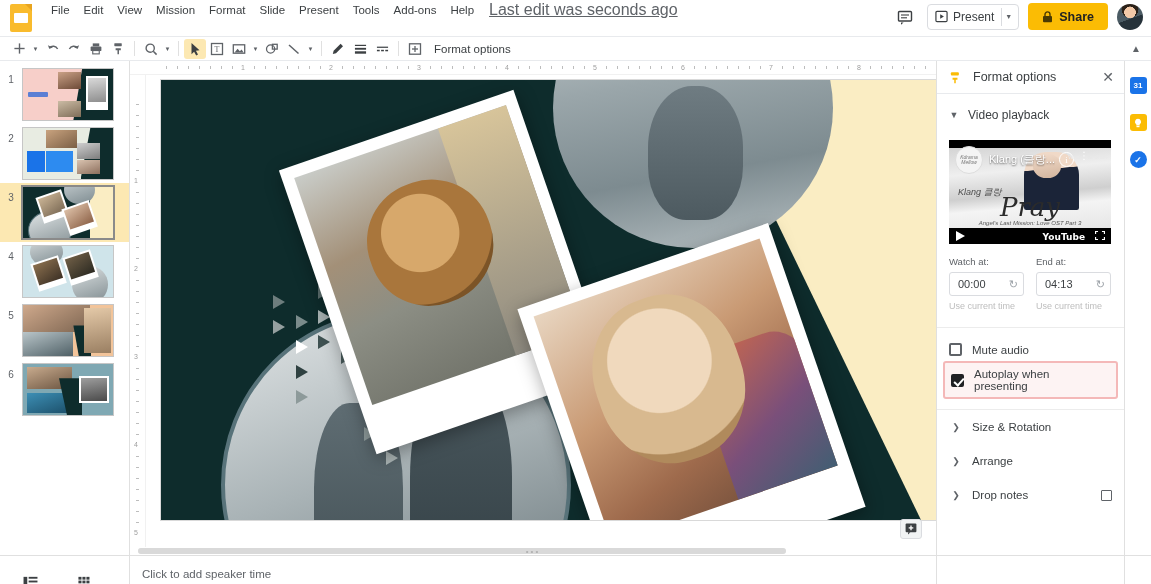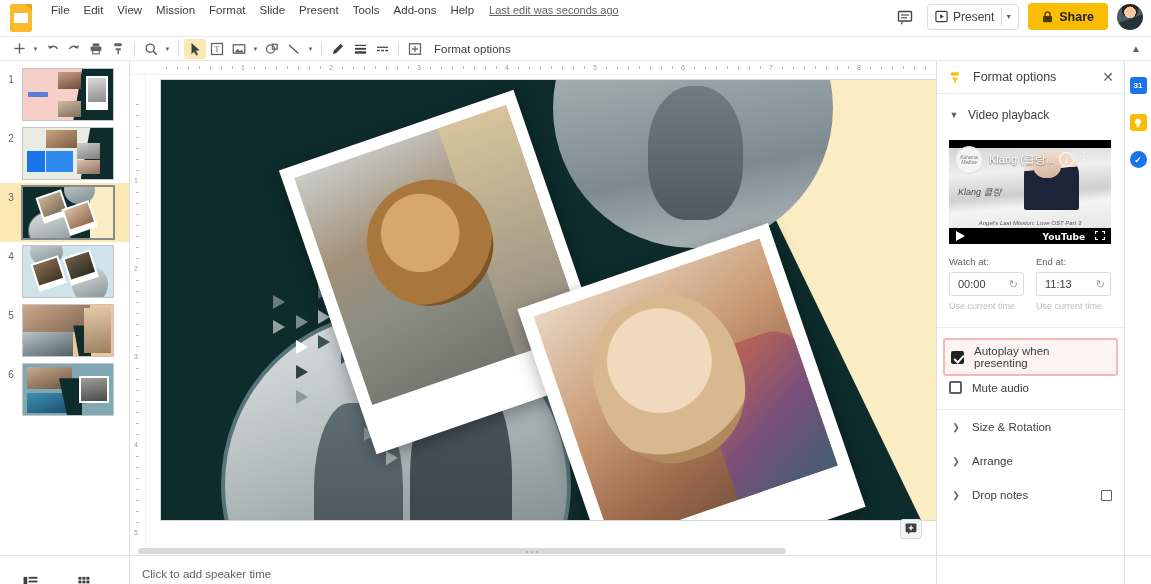--- a/index.html
+++ b/index.html
@@ -27,21 +27,21 @@
   .logo-shape::before {
     content:''; position:absolute; right:0; top:0; width:7px; height:7px;
     background:#e8a41f; clip-path: polygon(0 0, 100% 100%, 100% 0);
   }
   .title-block { margin-left: 8px; margin-top: 2px; }
   .doc-title-row { display: flex; align-items: center; gap: 9px; height: 20px; }
   .doc-title { font-size: 15px; color: #222; letter-spacing: .2px; }
   .ticon { color:#5f6368; font-size: 12px; cursor: pointer; line-height: 1; display:inline-block; }
   .menu-row { display:flex; align-items:center; gap:0; height:18px; margin-top:-1px;}
   .menu-item { font-size: 11.5px; color:#3c4043; padding: 2px 7px; border-radius:3px; cursor:pointer; }
-  .last-edit { font-size: 11px; color:#5f6368; text-decoration: underline; margin-left: 8px; cursor:pointer;}
+  .last-edit { font-size: 16px; color:#5f6368; text-decoration: underline; margin-left: 8px; cursor:pointer;}
 
   .top-right { position:absolute; right: 8px; top: 3px; display:flex; align-items:center; gap: 9px; }
   .icon-btn { width:26px; height:26px; display:flex; align-items:center; justify-content:center; border-radius:50%; cursor:pointer; color:#5f6368; }
   .present-btn {
     display:flex; align-items:center; gap:5px; border:1px solid #dadce0; border-radius:4px;
     height:26px; padding:0 4px 0 7px; font-size:12px; color:#3c4043; cursor:pointer; background:#fff;
   }
   .present-caret { font-size:7px; color:#5f6368; padding-left:3px; border-left:1px solid #dadce0; margin-left:2px; height:18px; display:flex; align-items:center; padding-right:2px;}
   .share-btn {
     background:#fbbc04; color:#222; border-radius:4px; height:27px; display:flex; align-items:center;
@@ -698,20 +698,21 @@
         <div class="vt-person"></div>
         <div class="vt-head"></div>
       </div>
       <div class="vt-bar" style="top:0"></div>
       <div class="vt-avatar">Kdrama Mellow</div>
       <div class="vt-title">Klang (클랑...</div>
       <div class="vt-info">i</div>
       <div class="vt-more">⋮</div>
       <div class="vt-watch">Watch later  Share</div>
       <div class="vt-klang">Klang 클랑</div>
+      <div class="vt-pray">Pray</div>
       <div class="vt-sub">Angel's Last Mission: Love OST Part 3</div>
       <div class="vt-foot"></div>
       <div class="vt-play"></div>
       <div class="vt-yt">YouTube</div>
       <svg class="vt-fs" viewBox="0 0 12 11">
         <path d="M0.6 3.6V0.6h3M8.4 0.6h3v3M11.4 7.4v3h-3M3.6 10.4h-3v-3" fill="none" stroke="#fff" stroke-width="1.4"></path>
       </svg>
     </div>
 
     <div class="time-row">
@@ -719,35 +720,35 @@
         <div class="time-label">Watch at:</div>
         <div class="time-input">
           <span class="time-val">00:00</span>
           <span class="refresh-ic">↻</span>
         </div>
         <div class="use-time">Use current time</div>
       </div>
       <div class="time-col">
         <div class="time-label">End at:</div>
         <div class="time-input">
-          <span class="time-val">11:13</span>
+          <span class="time-val">04:13</span>
           <span class="refresh-ic">↻</span>
         </div>
         <div class="use-time">Use current time</div>
       </div>
     </div>
 
     <div class="cb-group">
+      <div class="cb-row">
+        <div class="cb-box"></div>
+        <span class="cb-label">Mute audio</span>
+      </div>
       <div class="cb-row hl">
         <div class="cb-box checked"></div>
         <span class="cb-label">Autoplay when presenting</span>
-      </div>
-      <div class="cb-row">
-        <div class="cb-box"></div>
-        <span class="cb-label">Mute audio</span>
       </div>
     </div>
 
     <div class="rp-div"></div>
 
     <div class="rp-item">
       <span class="chev">❯</span>
       <span class="rp-item-label">Size &amp; Rotation</span>
     </div>
     <div class="rp-item">

